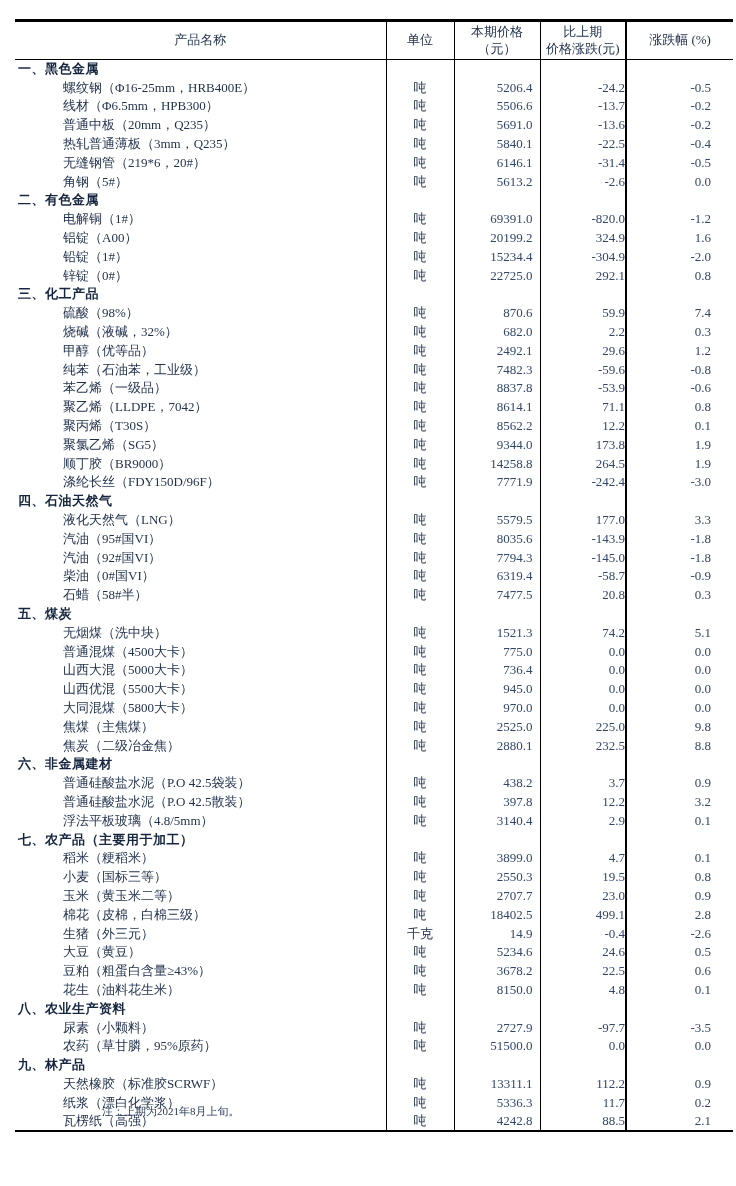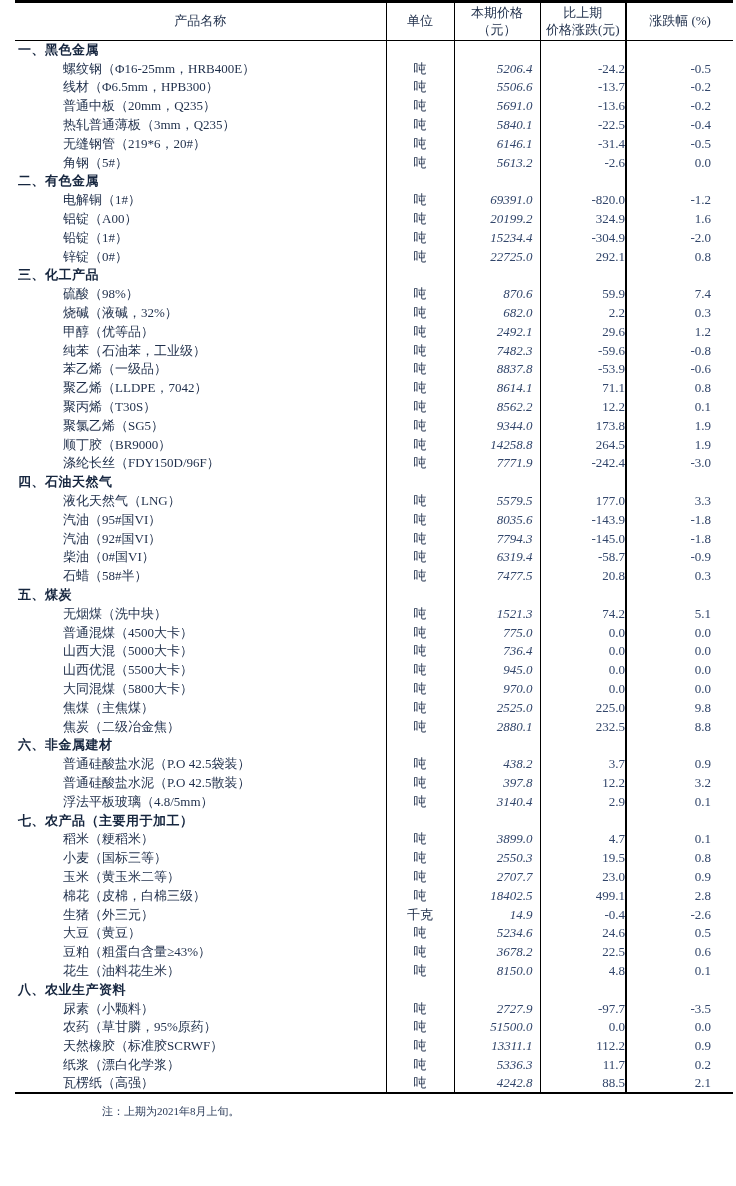--- a/index.html
+++ b/index.html
@@ -8,21 +8,21 @@
     width: 736px;
     height: 1186px;
     background: #ffffff;
     font-family: "Liberation Serif", "DejaVu Serif", serif;
     color: #1e2e4a;
     overflow: hidden;
   }
   table.price-table {
     position: absolute;
     left: 15px;
-    top: 0;
+    top: 19px;
     width: 718px;
     border-collapse: collapse;
     table-layout: fixed;
     border-top: 3px solid #000;
     border-bottom: 2px solid #000;
   }
   col.c-name { width: 371px; }
   col.c-unit { width: 68px; }
   col.c-price { width: 86px; }
   col.c-chg { width: 86px; }
@@ -57,21 +57,21 @@
     color: #16263f;
     letter-spacing: 0.5px;
     margin-top: 40px;
   }
   td.unit { text-align: center; }
   td.num {
     text-align: right;
     font-family: "Liberation Serif", "DejaVu Serif", serif;
     color: #32466b;
   }
-  td.price { padding-right: 7px; font-style: italic; }
+  td.price { padding-right: 7px; }
   td.chg { }
   td.pct { padding-right: 22px; }
 
   .note {
     position: absolute;
     left: 63px;
     top: 1104px;
     font-size: 11px;
     color: #2a3a58;
     margin-left: 39px;
@@ -471,20 +471,27 @@
           <td class="num pct bl2">-3.5</td>
         </tr>
         <tr>
           <td class="name">农药（草甘膦，95%原药）</td>
           <td class="unit bl1">吨</td>
           <td class="num price bl1">51500.0</td>
           <td class="num chg bl1">0.0</td>
           <td class="num pct bl2">0.0</td>
         </tr>
         <tr>
+          <td class="name cat">九、林产品</td>
+          <td class="unit bl1"></td>
+          <td class="num price bl1"></td>
+          <td class="num chg bl1"></td>
+          <td class="num pct bl2"></td>
+        </tr>
+        <tr>
           <td class="name">天然橡胶（标准胶SCRWF）</td>
           <td class="unit bl1">吨</td>
           <td class="num price bl1">13311.1</td>
           <td class="num chg bl1">112.2</td>
           <td class="num pct bl2">0.9</td>
         </tr>
         <tr>
           <td class="name">纸浆（漂白化学浆）</td>
           <td class="unit bl1">吨</td>
           <td class="num price bl1">5336.3</td>

